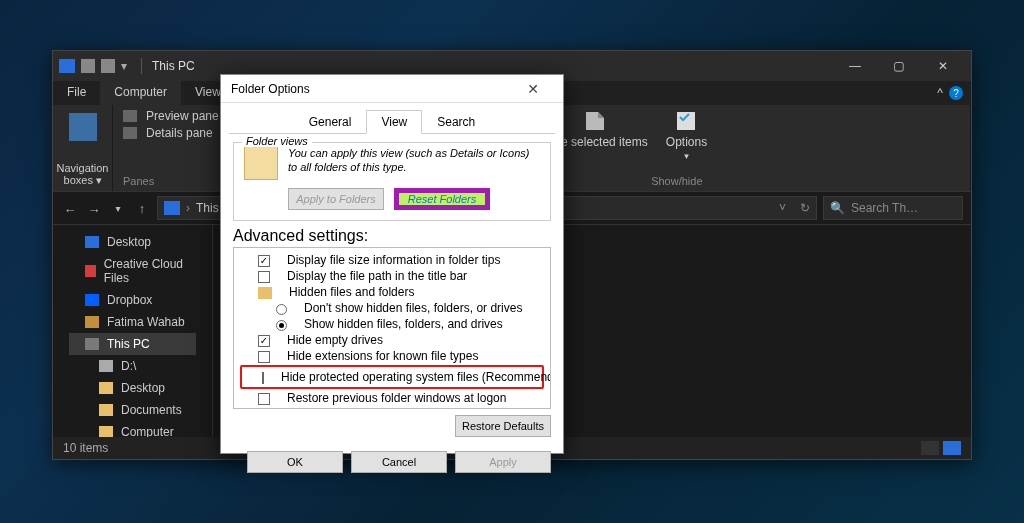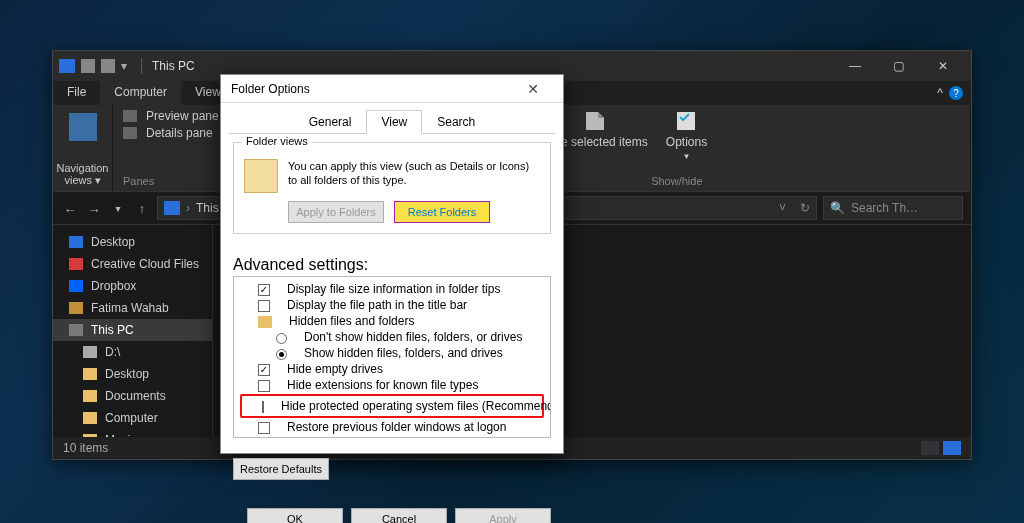--- a/index.html
+++ b/index.html
@@ -35,21 +35,21 @@
   .big-btn { display:flex; flex-direction:column; align-items:center; gap:2px; font-size:11px;}
   .big-btn .bicon { width:24px; height:24px; }
 
   .ex-addr { height:34px; background:#1a1a1a; display:flex; align-items:center; padding:0 8px; gap:6px; border-top:1px solid #333; border-bottom:1px solid #333;}
   .ex-addr .navbtn { width:18px; text-align:center; color:#bbb; font-size:13px;}
   .ex-addr .crumbbar { flex:1; height:24px; background:#2a2a2a; display:flex; align-items:center; padding:0 6px; gap:6px; border:1px solid #3a3a3a;}
   .ex-addr .searchbar { width:140px; height:24px; background:#2a2a2a; display:flex; align-items:center; padding:0 6px; border:1px solid #3a3a3a; color:#888;}
   .crumb-icon{ width:16px; height:14px; background:#2a6edb;}
 
   .ex-body { display:flex; height:calc(100% - 30px - 24px - 86px - 34px - 22px);}
-  .ex-tree { width:160px; background:#1a1a1a; border-right:1px solid #333; padding:6px 0; overflow:hidden;}
+  .ex-tree { width:160px; background:#1a1a1a; border-right:1px solid #333; padding:6px 16px; overflow:hidden;}
   .tree-item { display:flex; align-items:center; gap:8px; padding:4px 10px 4px 16px; color:#ccc;}
   .tree-item.sel { background:#3a3a3a; color:#fff;}
   .tree-item.sub { padding-left:30px;}
   .ticon { width:14px; height:12px; display:inline-block;}
   .ic-desktop{ background:#2a6edb;}
   .ic-cc{ background:#d83b3b;}
   .ic-dropbox{ background:#0061ff;}
   .ic-user{ background:#c28f3a;}
   .ic-pc{ background:#7a7a7a;}
   .ic-drive{ background:#aaa;}
@@ -71,41 +71,41 @@
     position:absolute; left:220px; top:74px; width:344px; height:380px;
     background:#fff; color:#000; border:1px solid #888; box-shadow:0 6px 24px rgba(0,0,0,.7);
   }
   .dlg-title{ height:28px; background:#fff; display:flex; align-items:center; padding:0 10px; border-bottom:1px solid #ddd;}
   .dlg-title .t{ font-size:12px;}
   .dlg-title .x{ margin-left:auto; width:40px; text-align:center; font-size:14px; color:#444;}
   .dlg-tabs{ display:flex; border-bottom:1px solid #ccc; margin:6px 8px 0 8px;justify-content:center;}
   .dlg-tabs .dtab{ padding:4px 14px; border:1px solid transparent; position:relative; top:1px;}
   .dlg-tabs .dtab.active{ border:1px solid #ccc; border-bottom:1px solid #fff; background:#fff;}
   .dlg-body{ padding:8px 12px;}
-  .fieldset{ border:1px solid #ccc; padding:16px 10px 10px; position:relative; margin-bottom:22px;}
+  .fieldset{ border:1px solid #ccc; padding:3px 10px 10px; position:relative; margin-bottom:6px;font-style:italic;}
   .fieldset .legend{ position:absolute; top:-8px; left:8px; background:#fff; padding:0 4px; font-size:11px;}
   .fv-row{ display:flex; gap:10px; align-items:flex-start;}
   .fv-icon{ width:34px; height:34px; background:#f3dca0; border:1px solid #d0b060;}
   .fv-text{ flex:1; font-size:11px; line-height:1.3;}
   .fv-btns{ display:flex; gap:10px; margin-top:8px; justify-content:flex-start; padding-left:44px;}
   .btn{ min-width:96px; height:22px; border:1px solid #adadad; background:#e1e1e1; font-size:11px; display:flex; align-items:center; justify-content:center;}
-  .btn.primary{ border:1px solid #a21caf; color:#0078d7; background:#fde047;}
+  .btn.primary{ border:5px solid #a21caf; color:#0078d7; background:#bef264;}
   .btn.disabled{ color:#999;}
   .adv-label{ font-size:16px; margin:4px 0 2px;}
   .adv-list{ height:162px; border:1px solid #bbb; overflow-y:scroll; padding:4px 6px;}
   .adv-list .row{ display:flex; align-items:flex-end; gap:17px; font-size:11px; padding:1px 0; white-space:nowrap;}
   .adv-list .row.indent{ padding-left:18px;}
   .adv-list .row.indent2{ padding-left:36px;}
   .cbox{ width:12px; height:12px; border:1px solid #666; display:inline-block; background:#fff; line-height:10px; text-align:center; font-size:10px;}
   .cbox.on::after{ content:"✓";}
   .radio{ width:11px; height:11px; border:1px solid #666; border-radius:50%; display:inline-block; position:relative;}
   .radio.on::after{ content:""; position:absolute; inset:2px; background:#000; border-radius:50%;}
   .highlight{ border:2px solid #e11; border-radius:2px;}
   .dlg-footer{ display:flex; gap:8px; justify-content:flex-end; padding:0 12px 0 0;}
-  .restore-row{ display:flex; margin:20px 0;}
+  .restore-row{ display:flex; justify-content:flex-end; margin:6px 0;}
 </style>
 </head>
 <body>
 
 <div class="explorer">
   <div class="ex-titlebar">
     <div class="qat">
       <span style="background:#2a6edb;width:16px;height:14px;"></span>
       <span style="background:#888;"></span>
       <span style="background:#888;"></span>
@@ -126,21 +126,21 @@
     <div class="mtab">View</div>
     <div class="help">
       <span style="color:#ccc;">^</span>
       <span style="width:14px;height:14px;border-radius:50%;background:#0078d7;color:#fff;display:inline-flex;align-items:center;justify-content:center;font-size:10px;">?</span>
     </div>
   </div>
 
   <div class="ex-ribbon">
     <div class="ribbon-group ribbon-nav">
       <div class="nav-icon"></div>
-      <div style="font-size:11px;text-align:center;">Navigation views ▾</div>
+      <div style="font-size:11px;text-align:center;">Navigation boxes ▾</div>
     </div>
     <div class="ribbon-group" style="flex-direction:column;align-items:flex-start;">
       <div class="panes-sub">
         <div>
             <span class="ticon" style="background:#666;"></span>
             <span>Preview pane</span>
           </div>
         <div>
             <span class="ticon" style="background:#666;"></span>
             <span>Details pane</span>

